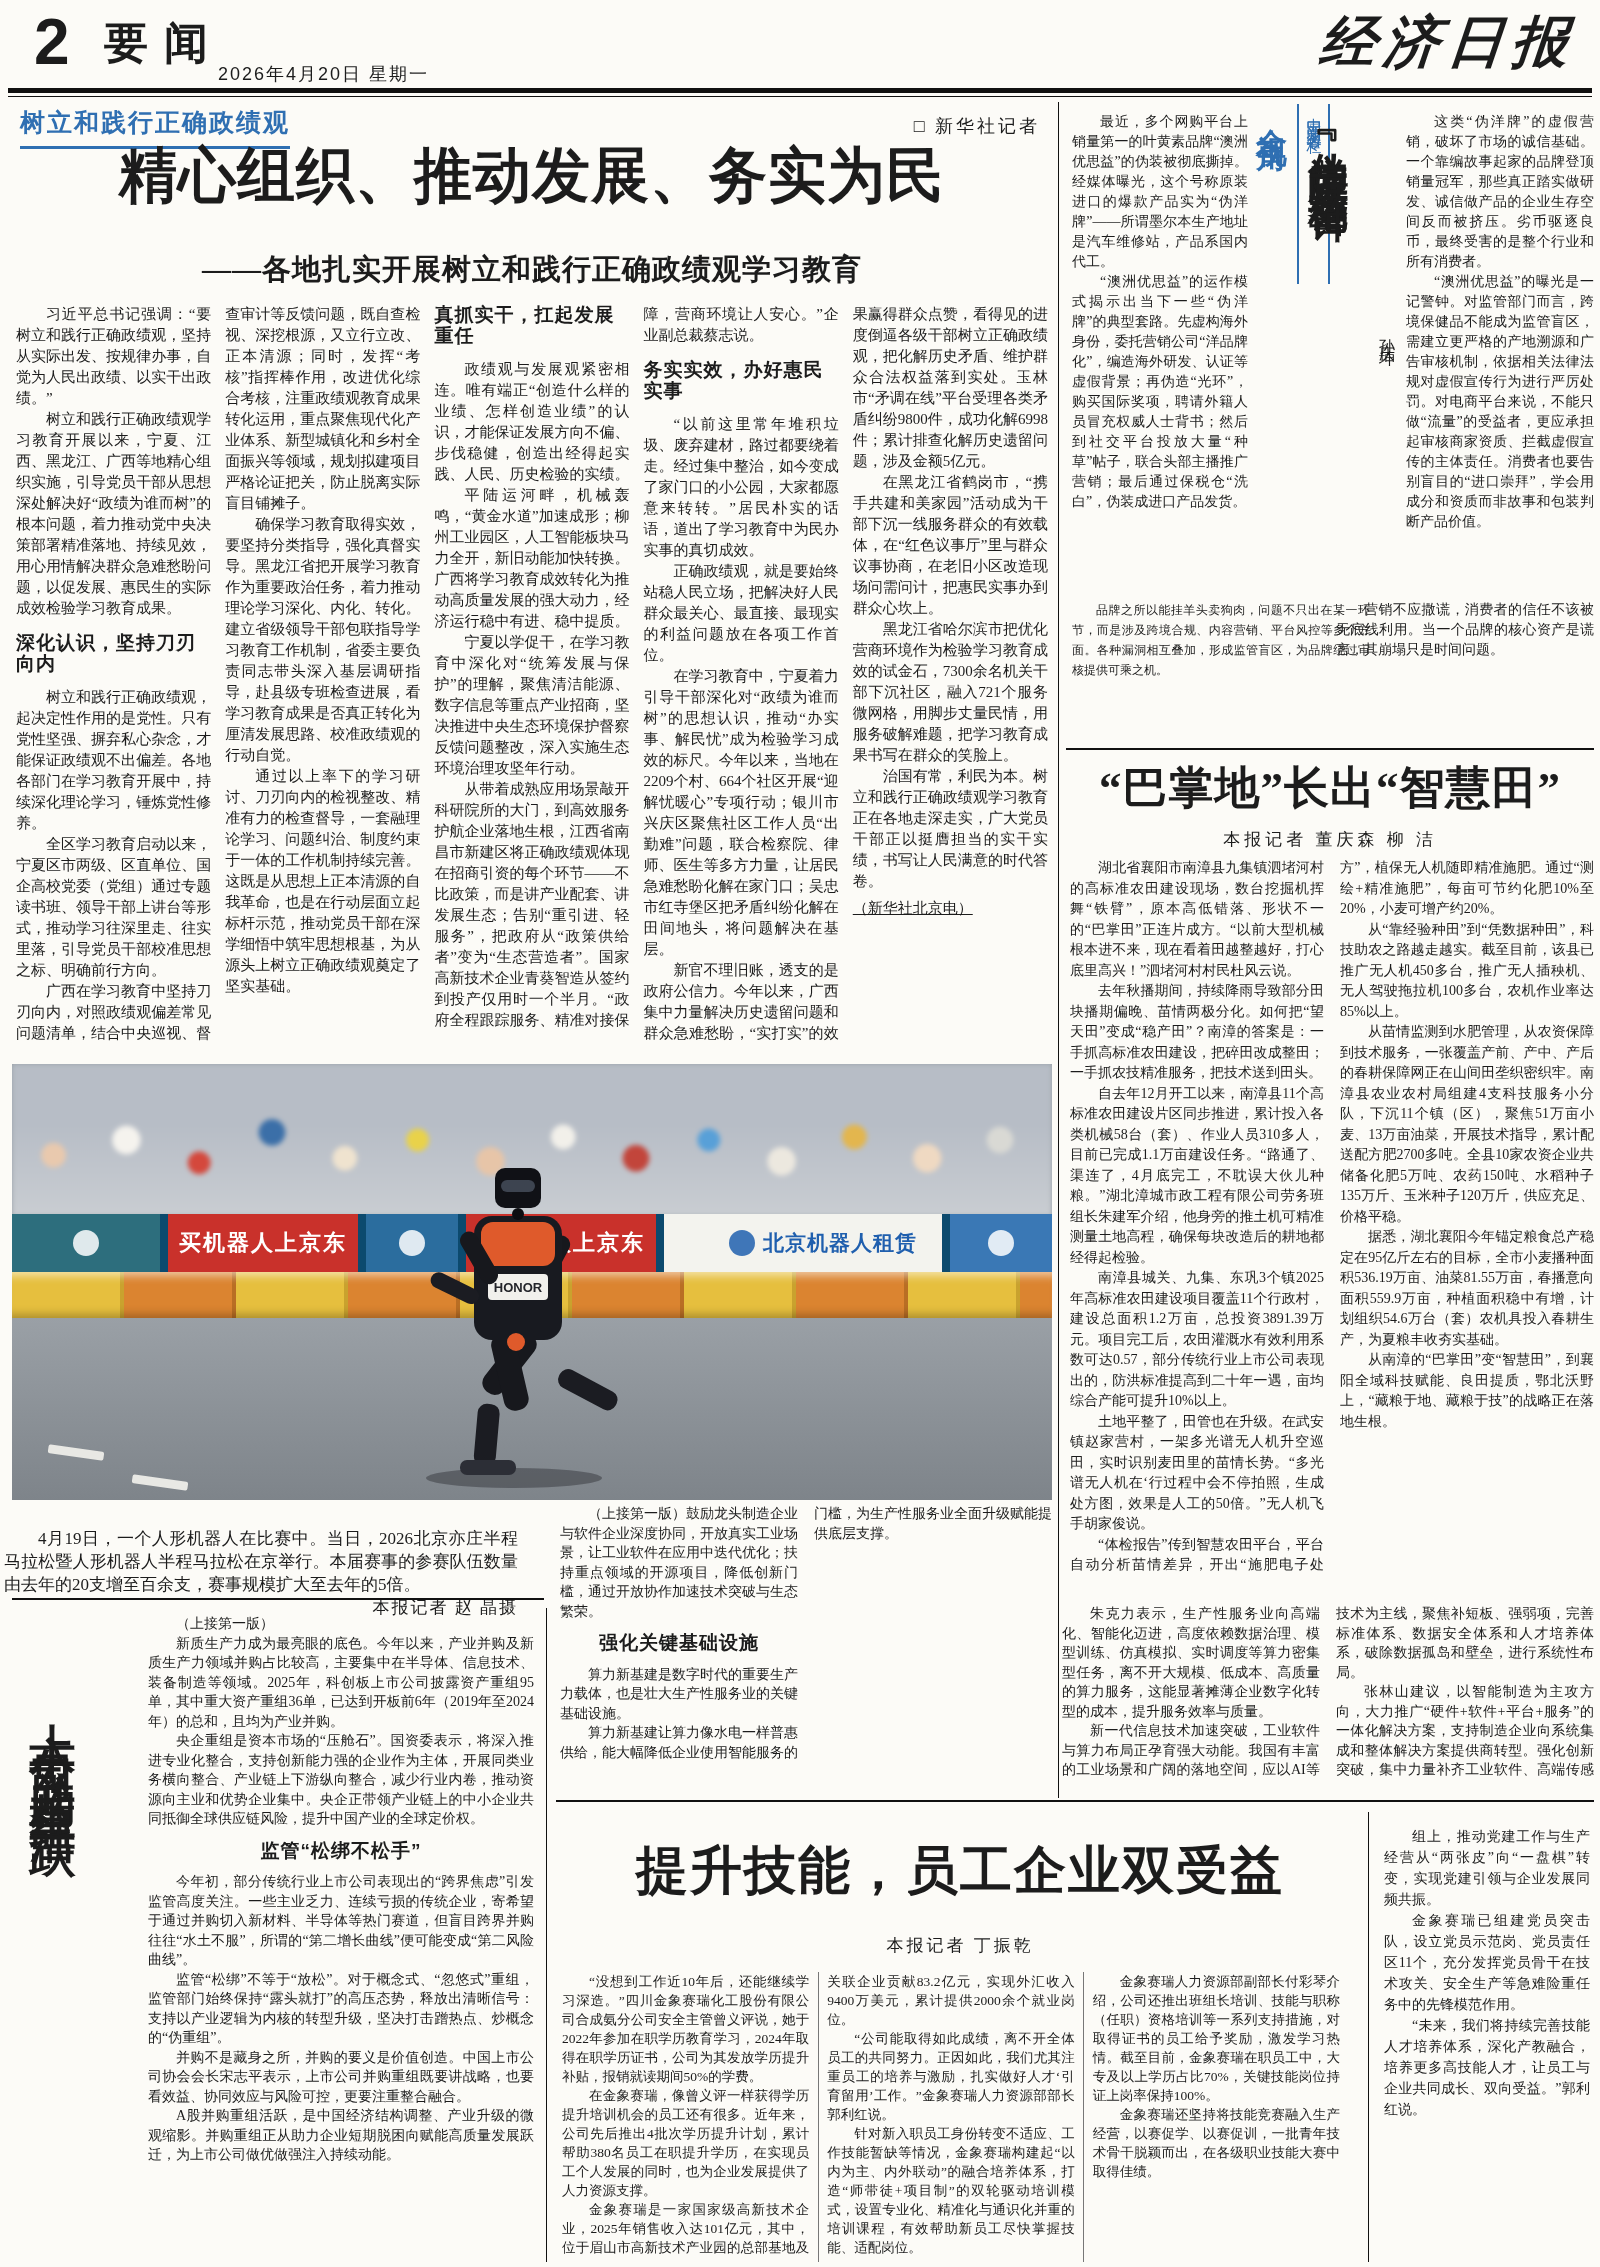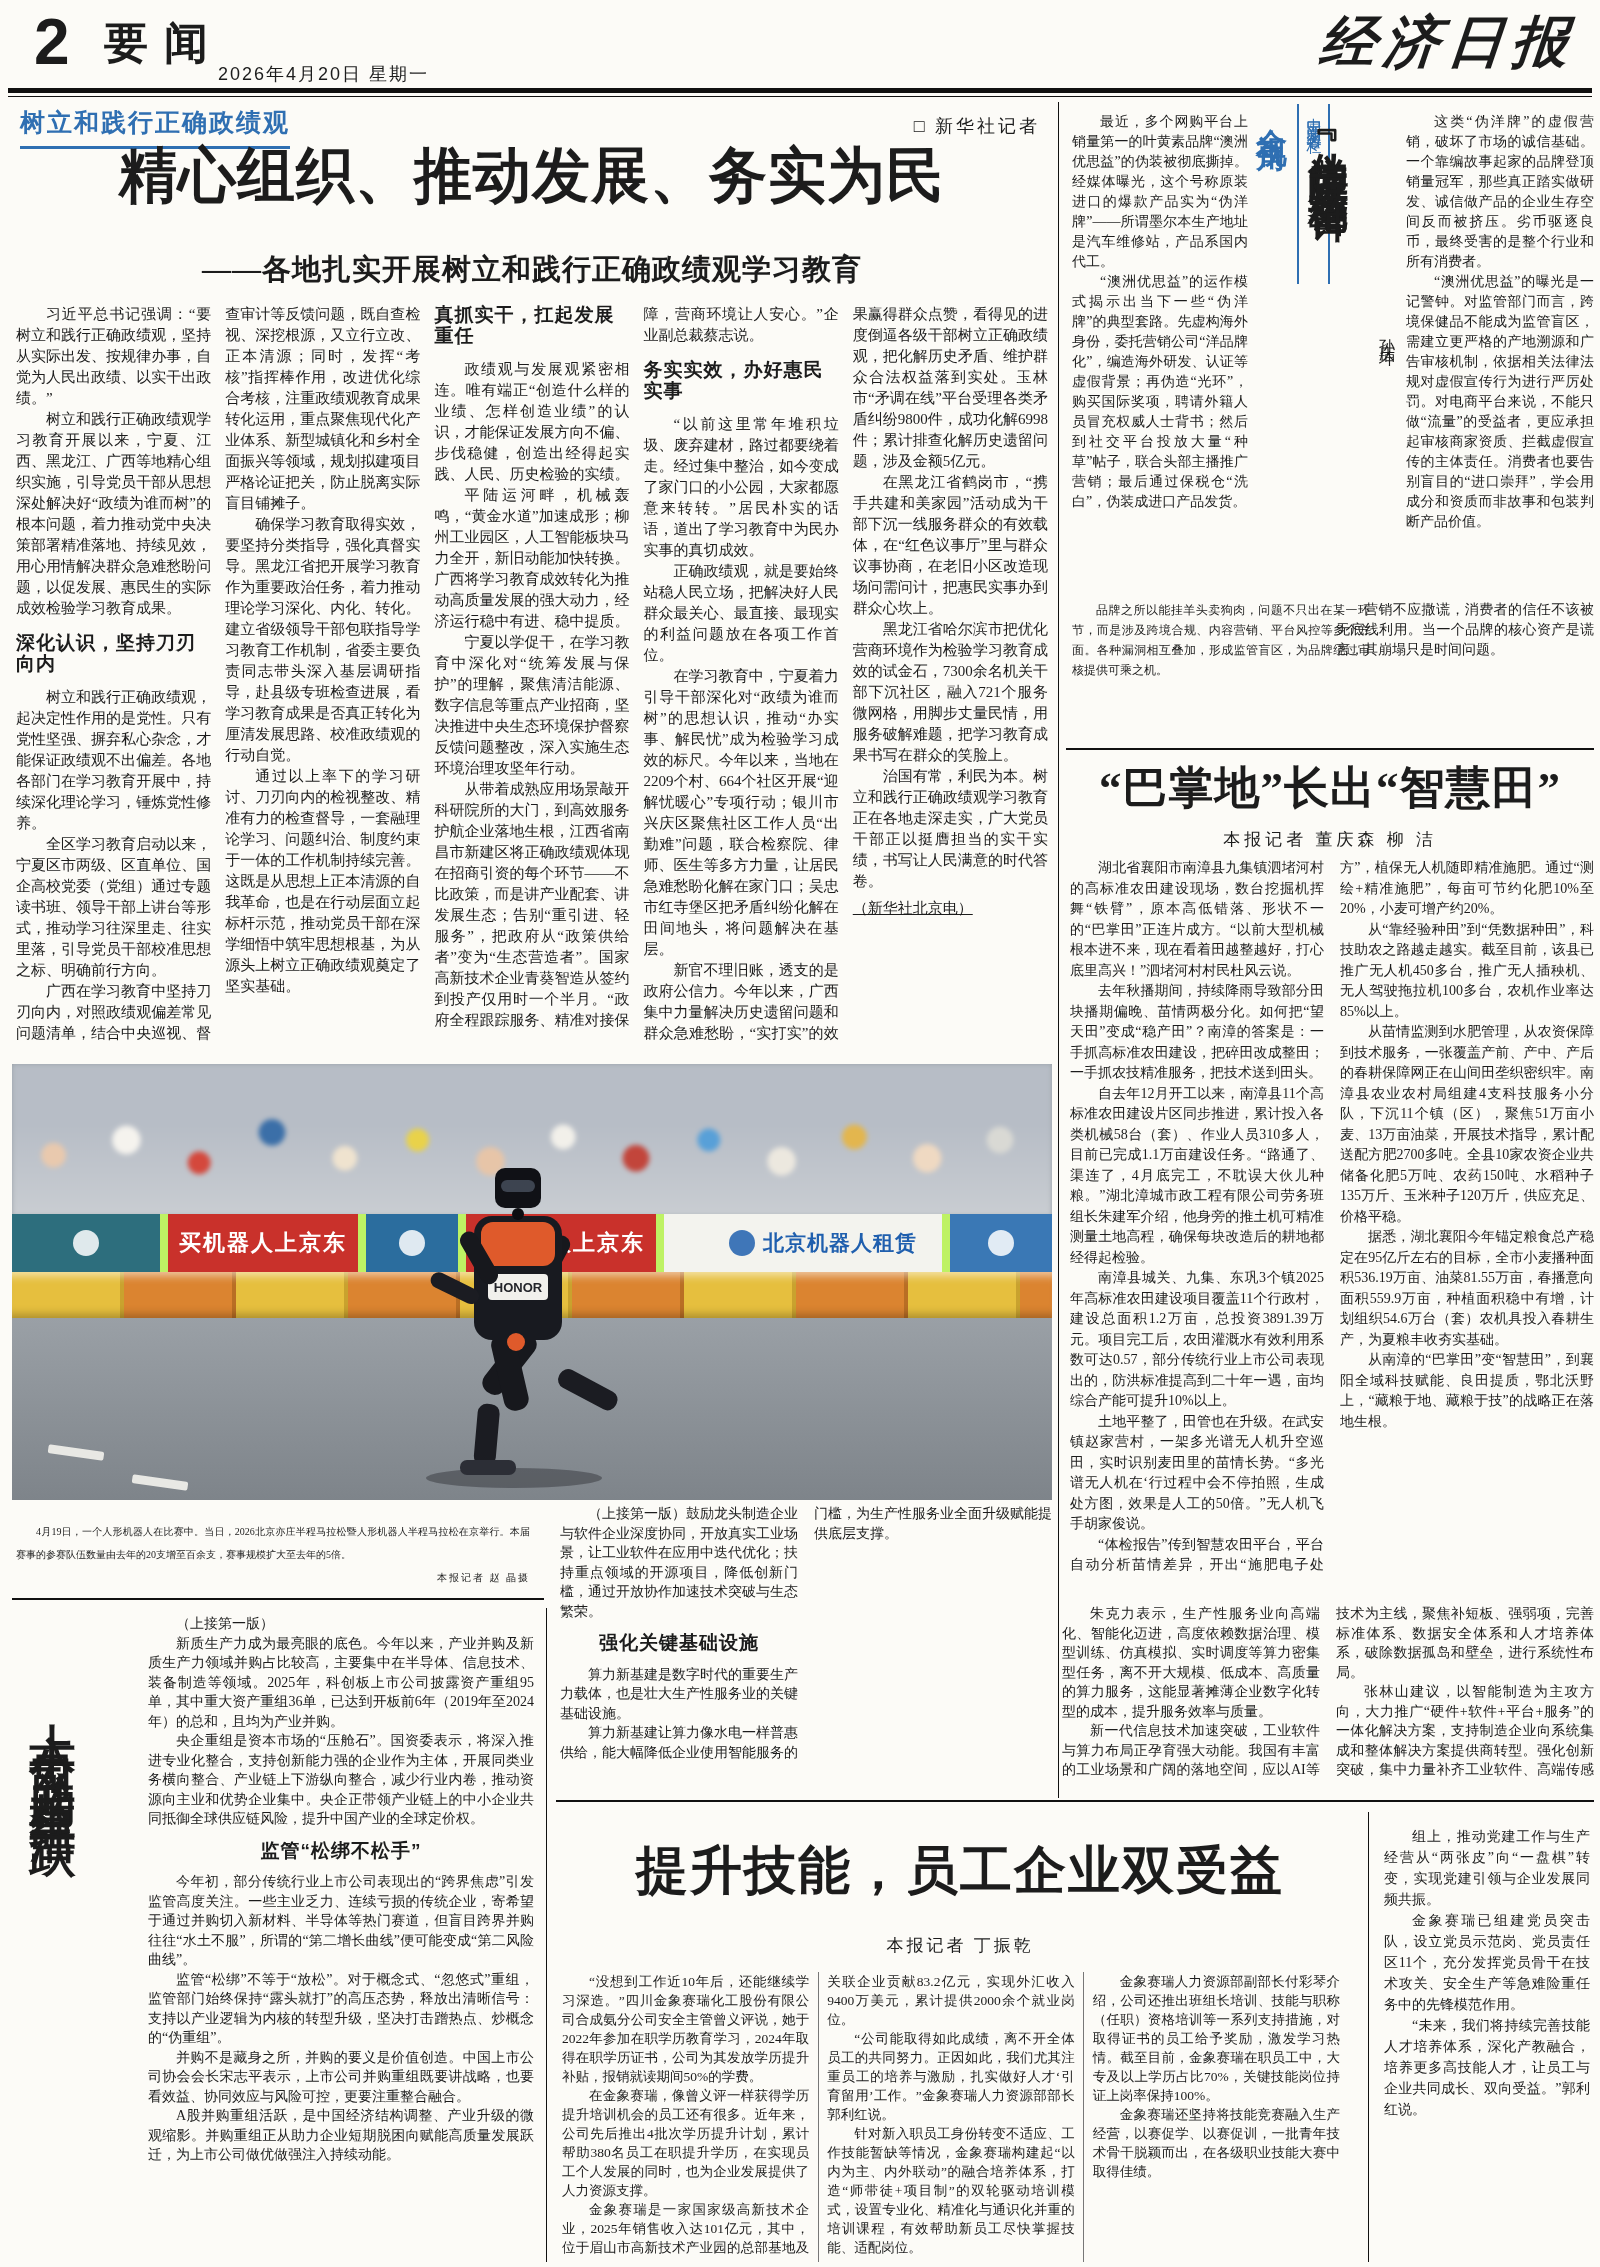--- a/index.html
+++ b/index.html
@@ -59,36 +59,36 @@
      radial-gradient(circle 30px at 46% 64%, #e7c5a8 0 45%, transparent 50%),
      radial-gradient(circle 26px at 53% 48%, #f2f0ea 0 45%, transparent 50%),
      radial-gradient(circle 28px at 60% 62%, #c2453b 0 45%, transparent 50%),
      radial-gradient(circle 24px at 67% 50%, #58a0d8 0 45%, transparent 50%),
      radial-gradient(circle 30px at 74% 64%, #ece8df 0 45%, transparent 50%),
      radial-gradient(circle 26px at 81% 48%, #e3b64e 0 45%, transparent 50%),
      radial-gradient(circle 30px at 88% 62%, #efd9c2 0 45%, transparent 50%),
      radial-gradient(circle 28px at 95% 50%, #d9d9d4 0 45%, transparent 50%),
      linear-gradient(#b7bdc6 0 40%, #c9cdd2 100%);
     filter:blur(2.5px);}
-  .bannerrow{position:absolute;left:0;top:150px;width:100%;height:58px;background:#bef264;display:flex;gap:8px;align-items:stretch;}
+  .bannerrow{position:absolute;left:0;top:150px;width:100%;height:58px;background:#0c4a6e;display:flex;gap:8px;align-items:stretch;}
   .bn{display:flex;align-items:center;justify-content:center;font-weight:bold;}
   .bn-teal{width:148px;background:#2d6e7d;}
   .bn-red{width:190px;background:#c9312b;color:#fff;font-size:22px;letter-spacing:2px;}
   .bn-blue{width:92px;background:#2b6d9e;}
   .bn-white{width:238px;background:#f3f3ee;color:#1f5fae;font-size:21px;letter-spacing:1px;padding-left:40px;}
   .bn-last{flex:1;background:#3a78b5;}
   .logo-dot{width:26px;height:26px;border-radius:50%;background:#fff;opacity:.85;}
   .logo-dot.blue{background:#1f5fae;margin-right:8px;}
   .barriers{position:absolute;left:0;top:208px;width:100%;height:46px;
     background:repeating-linear-gradient(90deg,#e6bf3e 0 108px,#c9a22e 108px 112px,#db8430 112px 220px,#b96e24 220px 224px);
     box-shadow:inset 0 10px 8px -6px rgba(255,255,255,.55), inset 0 -10px 8px -6px rgba(0,0,0,.25);}
   .road{position:absolute;left:0;top:254px;width:100%;height:182px;background:linear-gradient(#9aa0a6,#7e848a);}
   .dash{position:absolute;width:56px;height:9px;background:#e8e8e4;border-radius:2px;}
   
-  .caption{left:16px;top:1510px;width:514px;font-size:10px;line-height:23px;text-align:justify;text-indent:2em;}
+  .caption{left:4px;top:1510px;width:514px;font-size:17px;line-height:23px;text-align:justify;text-indent:2em;}
   .credit{display:block;text-align:right;text-indent:0;letter-spacing:2px;}
   .rule-capt{left:12px;top:1598px;width:532px;height:2px;background:#111;}
   
   .merger-vhead{left:28px;top:1686px;height:584px;writing-mode:vertical-rl;font-size:46px;font-weight:bold;
                 letter-spacing:12px;line-height:1.1;}
   .merger-body{left:148px;top:1614px;width:386px;height:648px;font-size:14px;line-height:19.5px;overflow:hidden;}
   .merger-body p{margin:0;text-indent:2em;text-align:justify;}
   .subhead2{font-size:19px;font-weight:bold;text-align:center;margin:12px 0;letter-spacing:1px;}
   
   .comp1{left:560px;top:1504px;width:492px;height:294px;column-count:2;column-gap:16px;

